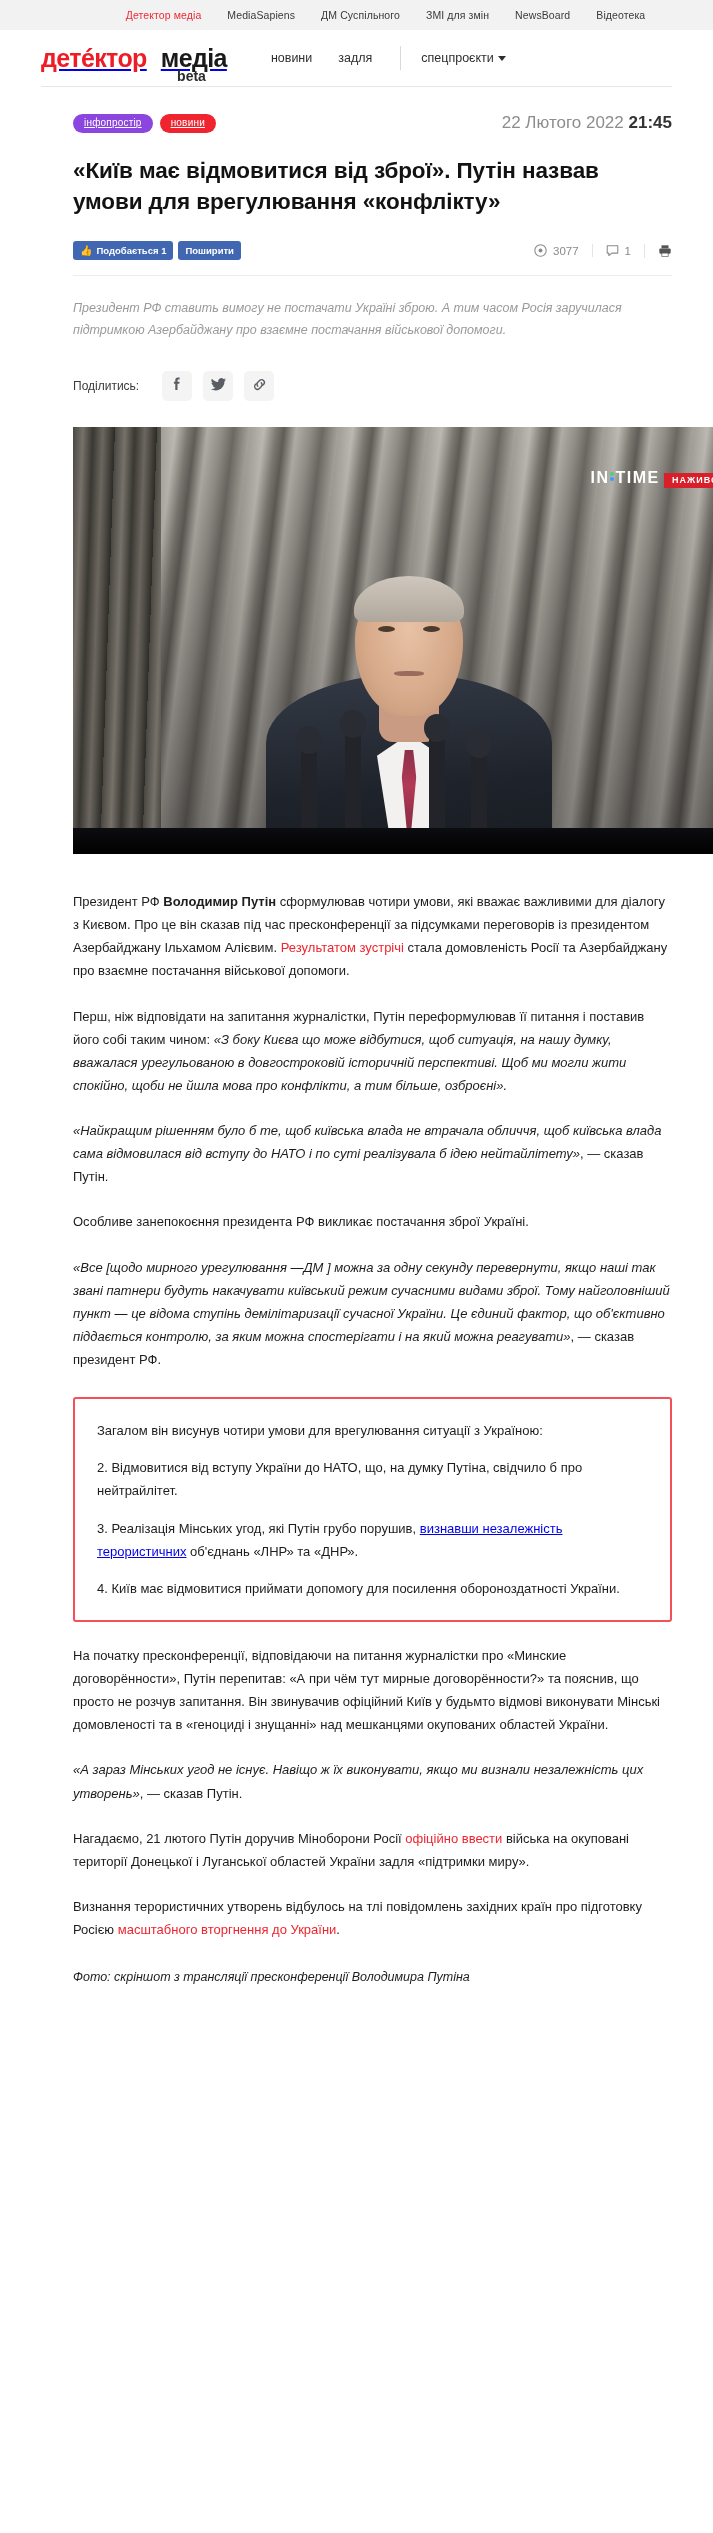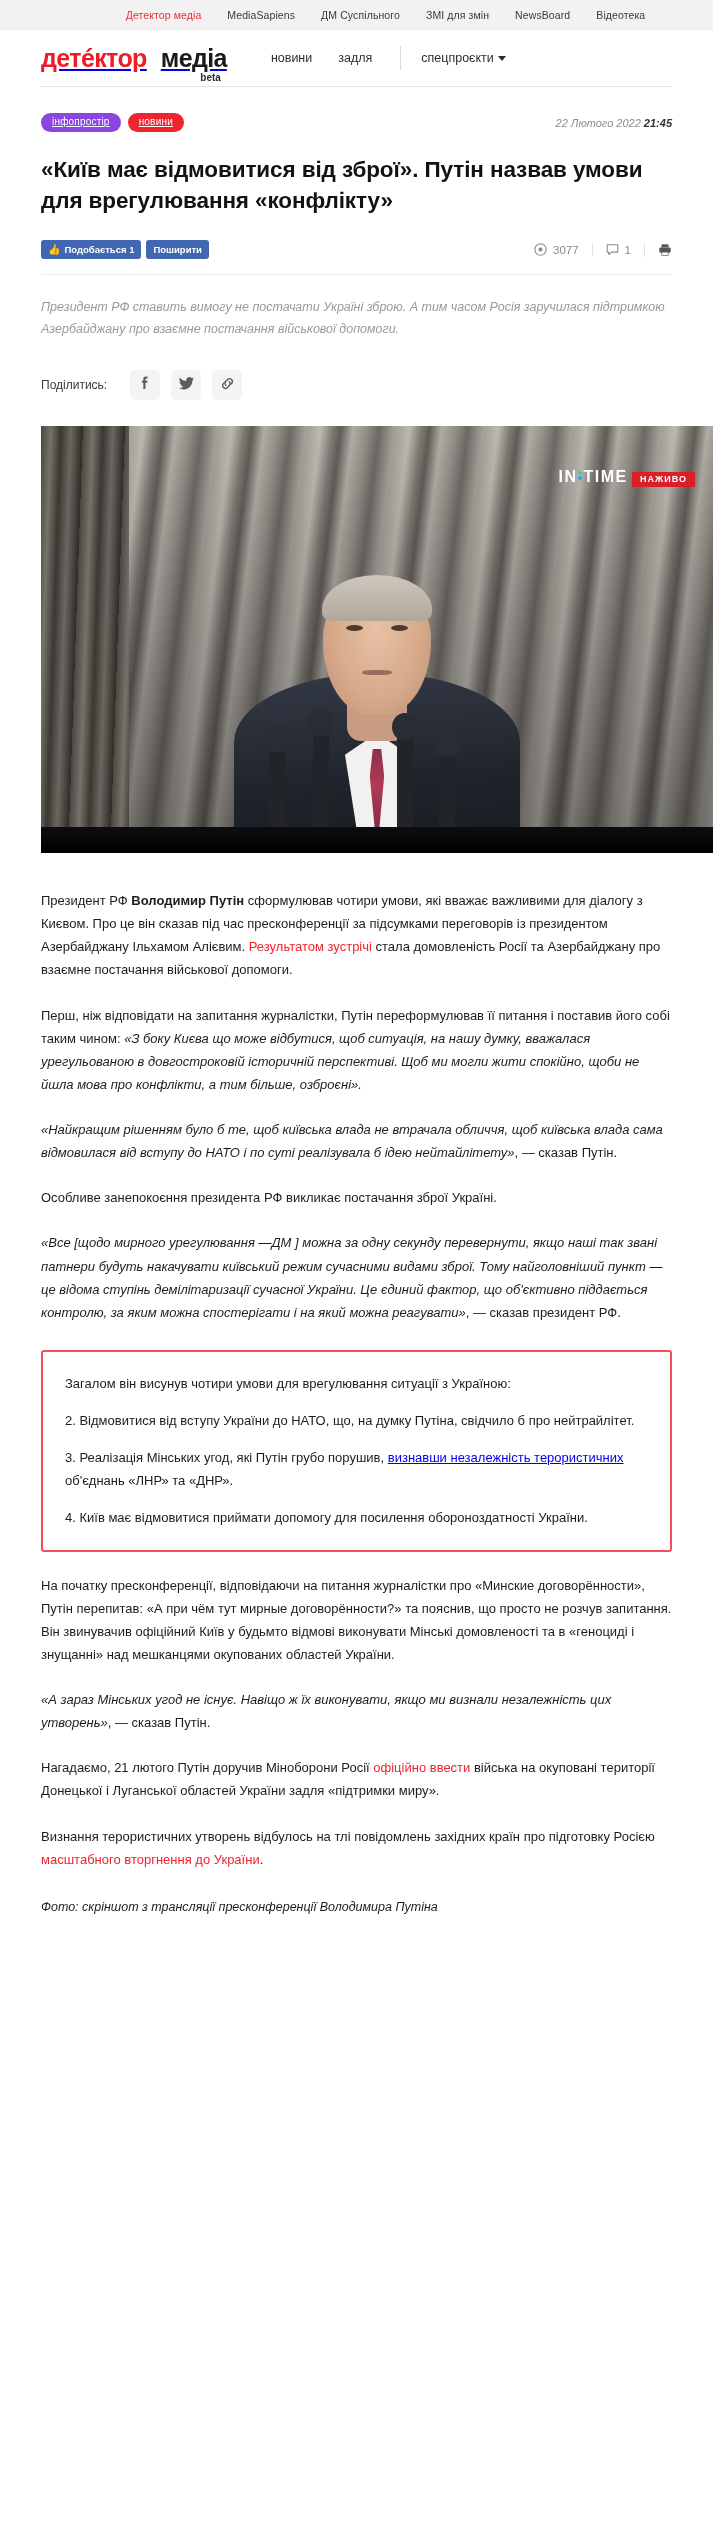--- a/index.html
+++ b/index.html
@@ -50,23 +50,23 @@
     align-items: baseline;
     font-size: 25px;
     font-weight: 700;
     letter-spacing: -0.6px;
     line-height: 1;
   }
   .logo .part-red { color: #ee1c25; }
   .logo .part-dark { color: #1a1a1a; margin-left: 14px; }
   .logo .beta {
     position: absolute;
-    right: 6px;
+    right: 21px;
     bottom: -12px;
-    font-size: 10px;
+    font-size: 14px;
     font-weight: 700;
     color: #2b2b2b;
     letter-spacing: 0;
   }
   .mainnav {
     display: flex;
     align-items: center;
     margin-left: 44px;
     font-size: 12.5px;
   }
@@ -90,44 +90,43 @@
     margin-left: 4px;
     vertical-align: 1px;
   }
 
   .rule {
     border-top: 1px solid #e6e6e6;
     margin: 0 41px;
   }
 
   
-  .article { padding: 0 41px; }
+  .article { padding: 0 41px; margin-left: 32px; }
 
   .meta-row {
     display: flex;
     align-items: center;
     justify-content: space-between;
     padding-top: 26px;
   }
   .tags { display: flex; gap: 7px; }
   .tag {
     display: inline-block;
     border-radius: 11px;
     color: #ffffff;
     font-size: 10px;
     padding: 4px 11px 5px;
     line-height: 1;
     letter-spacing: .2px;
   }
   .tag.purple { background: #8b46e0; }
   .tag.red { background: #f0242e; }
   .date {
-    font-size: 11px;
+    font-size: 17px;
     color: #8d8d8d;
-    font-style: italic;
   }
   .date .time { color: #333333; font-weight: 600; }
 
   h1.headline {
     font-size: 22.5px;
     line-height: 1.38;
     font-weight: 700;
     color: #121212;
     margin: 22px 0 0 0;
     letter-spacing: -0.1px;

